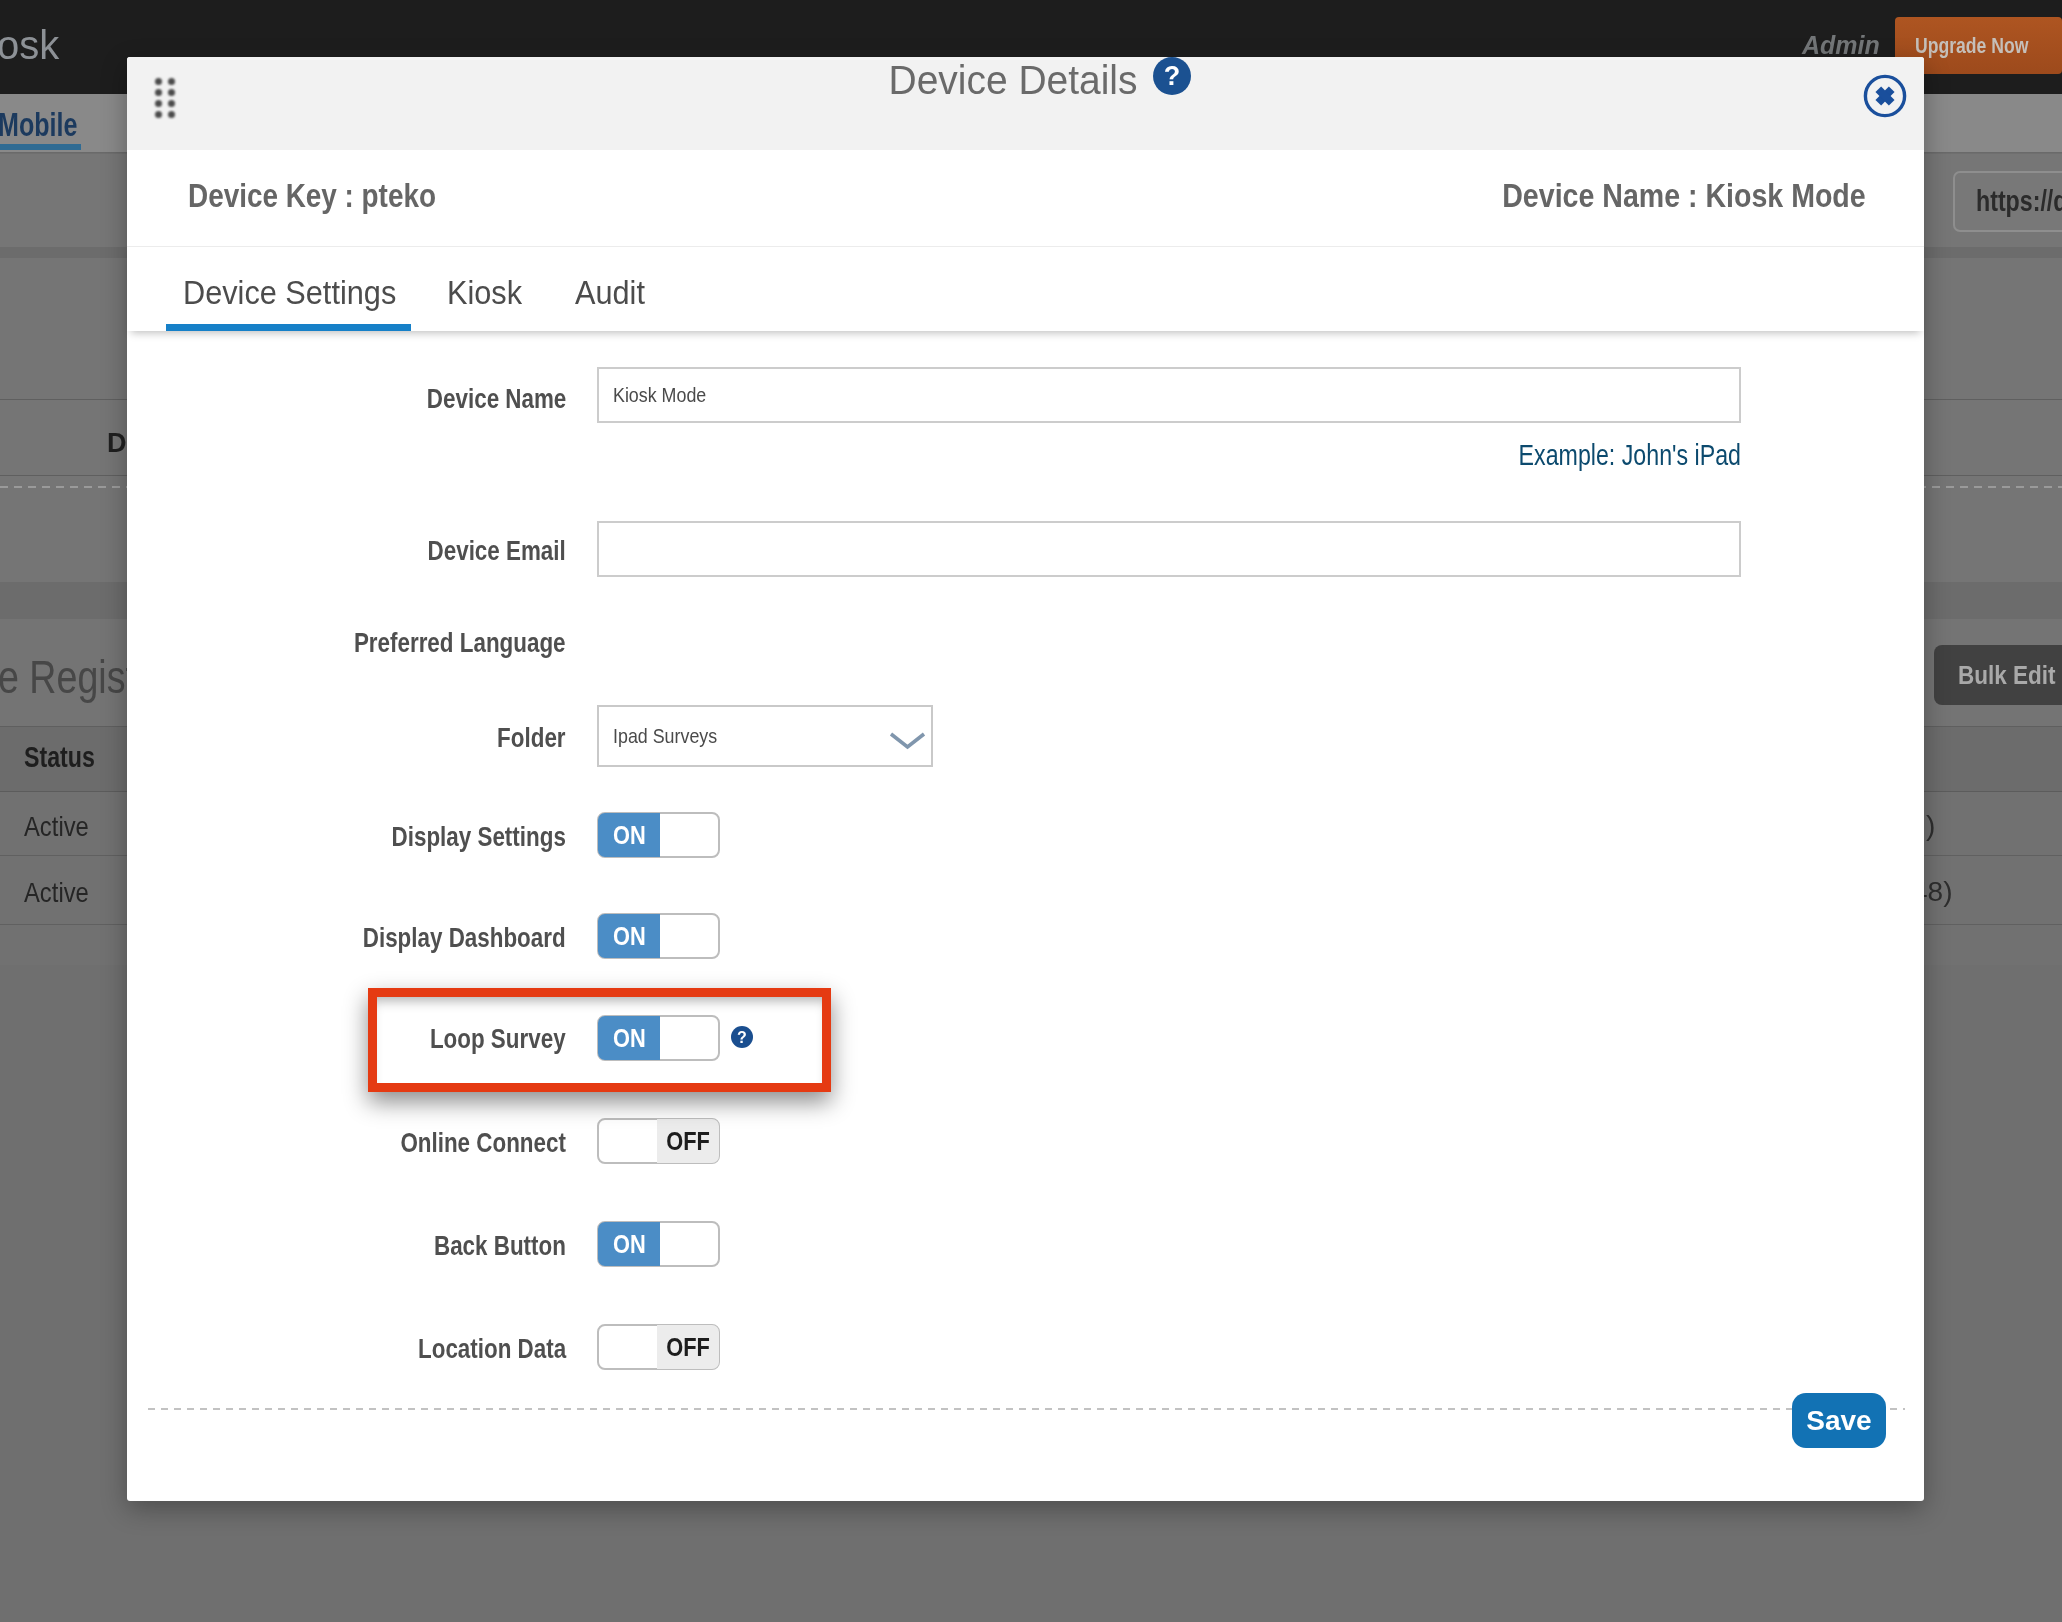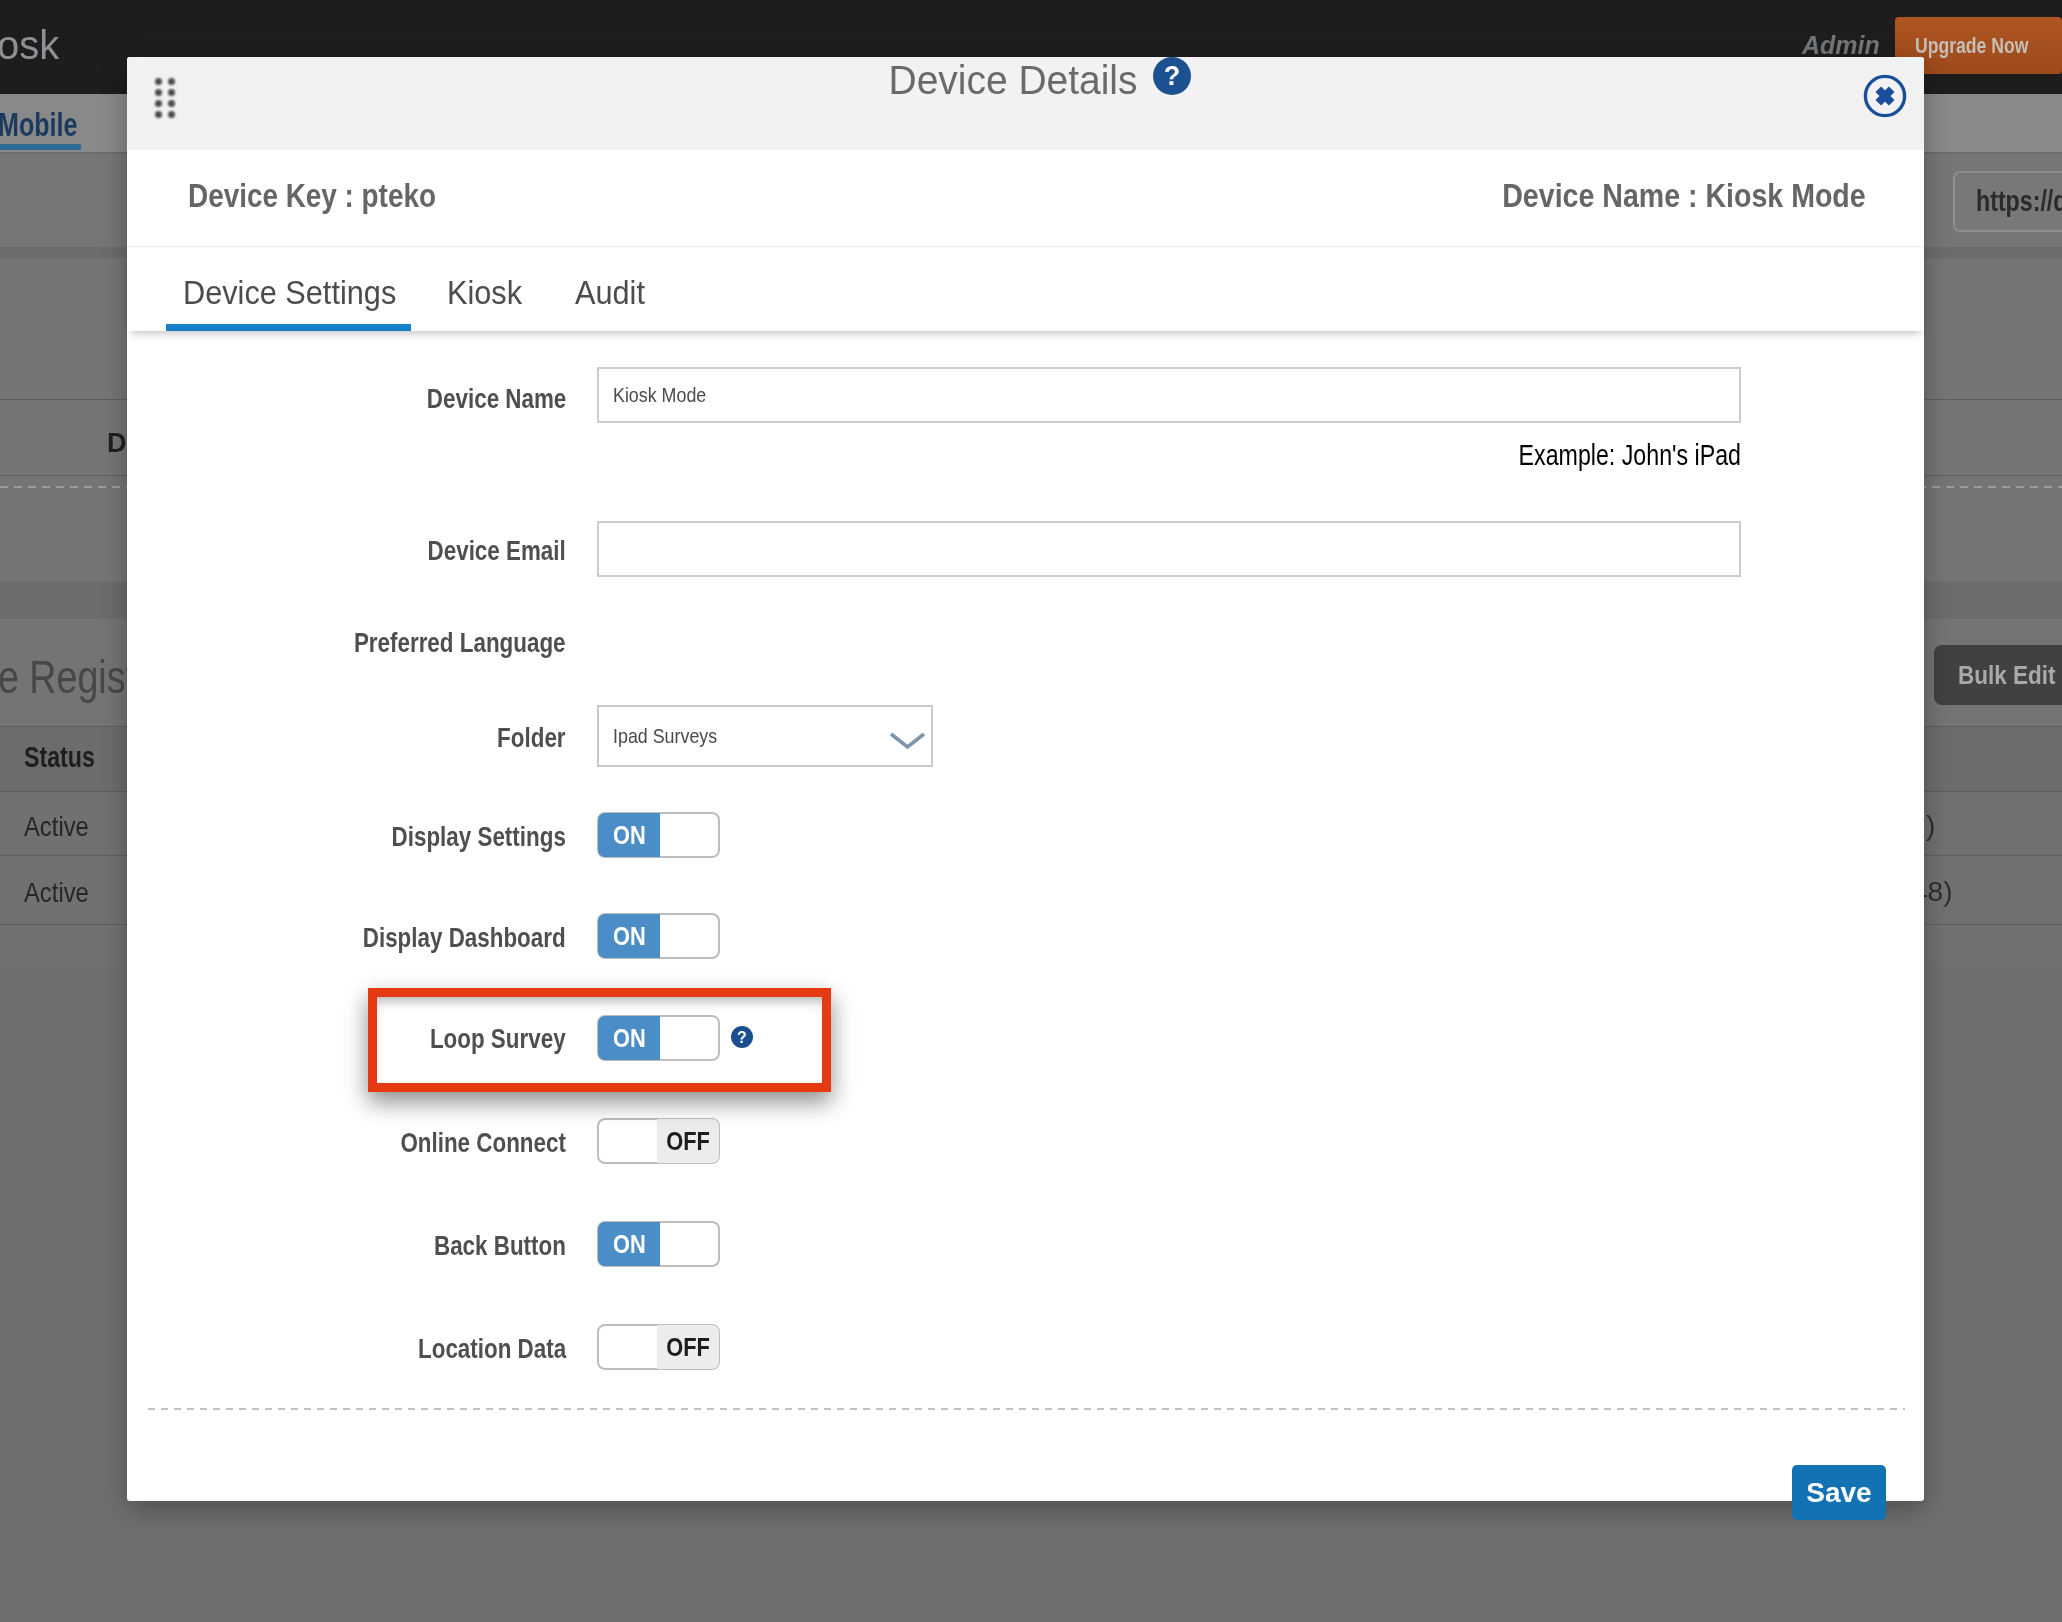--- a/index.html
+++ b/index.html
@@ -80,21 +80,21 @@
   .tog .off { position:absolute; right:-1px; top:-1px; width:62px; height:44px; background:#ececec;
               border-radius:0 7px 7px 0; color:#1d1d1d; font-weight:bold; font-size:26px;
               display:flex; align-items:center; justify-content:center; }
 
   
   #ann { left:368px; top:988px; width:463px; height:104px; background:#fff; border:9px solid #e53a12;
          box-shadow:0 10px 22px rgba(0,0,0,0.45), inset 0 10px 12px -6px rgba(0,0,0,0.3); }
 
   #dashline { left:21px; top:1351px; width:1757px; height:2px;
               background:repeating-linear-gradient(90deg,#c2c2c2 0 7px,transparent 7px 13px); }
-  #save { left:1665px; top:1408px; width:94px; height:55px; background:#1272b4; border-radius:5px;
+  #save { left:1665px; top:1336px; width:94px; height:55px; background:#1272b4; border-radius:14px;
           color:#fff; font-weight:bold; font-size:28px; display:flex; align-items:center; justify-content:center; }
 </style>
 </head>
 <body>
 
 <div class="abs" id="nav"></div>
 <div class="abs" id="logo">osk</div>
 <div class="abs" id="admin">Admin</div>
 <div class="abs" id="upg"><span class="tx" style="transform:scaleX(.8);">Upgrade Now</span></div>
 <div class="abs" id="band1"></div>
@@ -152,21 +152,21 @@
   <div class="abs" id="dkey"><span class="tx" style="transform:scaleX(.82);">Device Key : pteko</span></div>
   <div class="abs" id="dname"><span class="txr" style="transform:scaleX(.84);">Device Name : Kiosk Mode</span></div>
   <div class="abs" id="tabs"></div>
   <div class="abs tab" id="tab1"><span class="tx" style="transform:scaleX(.93);">Device Settings</span></div>
   <div class="abs tab" id="tab2"><span class="tx" style="transform:scaleX(.93);">Kiosk</span></div>
   <div class="abs tab" id="tab3"><span class="tx" style="transform:scaleX(.93);">Audit</span></div>
   <div class="abs" id="tabu"></div>
 
   <div class="abs lbl" style="top:326px;"><span class="txr">Device Name</span></div>
   <div class="abs inp inptext" style="top:310px; height:56px; line-height:52px;"><span class="tx" style="transform:scaleX(.85);">Kiosk Mode</span></div>
-  <div class="abs" style="left:470px; top:382px; width:1144px; text-align:right; font-size:29px; color:#000000;"><span class="txr">Example: John's iPad</span></div>
+  <div class="abs" style="left:470px; top:382px; width:1144px; text-align:right; font-size:29px; color:#0c4a6e;"><span class="txr">Example: John's iPad</span></div>
 
   <div class="abs lbl" style="top:478px;"><span class="txr">Device Email</span></div>
   <div class="abs inp" style="top:464px; height:56px;"></div>
 
   <div class="abs lbl" style="top:570px;"><span class="txr">Preferred Language</span></div>
 
   <div class="abs lbl" style="top:665px;"><span class="txr">Folder</span></div>
   <div class="abs sel inptext" style="top:648px; width:336px; height:62px; line-height:58px;"><span class="tx" style="transform:scaleX(.85);">Ipad Surveys</span>
     <svg class="chev" style="right:5px; top:25px;" width="37" height="18" viewBox="0 0 37 18">
       <polyline points="2,2 18.5,15 35,2" fill="none" stroke="#8096ad" stroke-width="3.6"></polyline>

